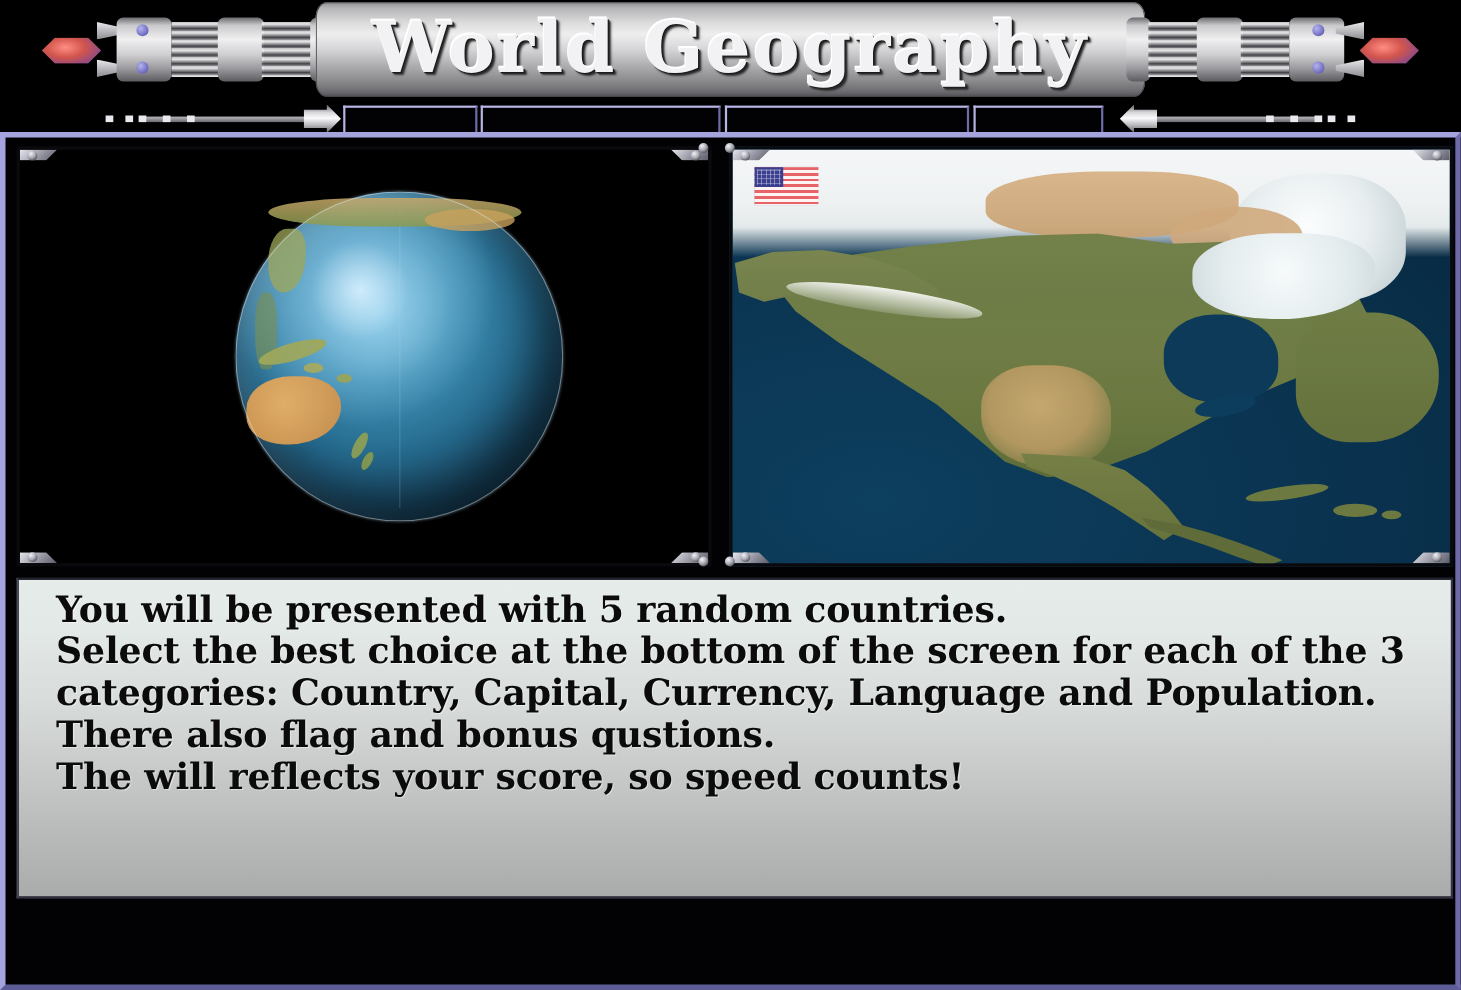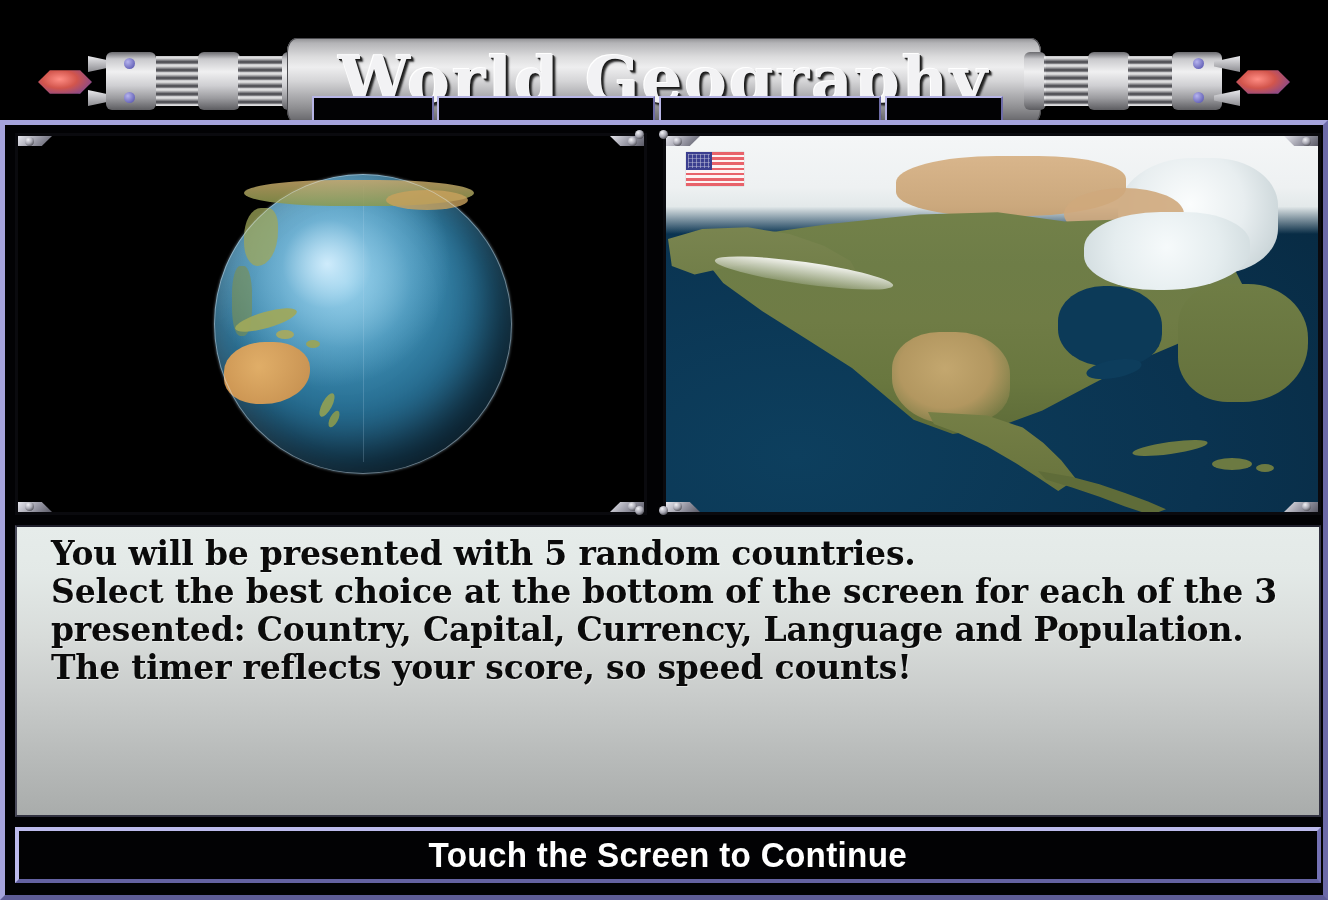--- a/index.html
+++ b/index.html
@@ -6,21 +6,21 @@
   * { margin:0; padding:0; box-sizing:border-box; }
   html,body{
     width:1328px; height:900px;
     background:#000;
     font-family:"Liberation Serif", serif;
     overflow:hidden;
   }
   #app{ position:relative; width:1328px; height:900px; background:#000; }
 
   
-  .banner-wrap{ position:absolute; left:0; top:0; width:1328px; height:88px;margin-top:36px; }
+  .banner-wrap{ position:absolute; left:0; top:0; width:1328px; height:88px; }
 
   .banner-plate{
     position:absolute; left:287px; top:2px; width:754px; height:86px;
     background:
       linear-gradient(to bottom,
         #8e8e91 0%,
         #b4b4b7 6%,
         #dcdcdd 22%,
         #eeeeef 34%,
         #d5d5d7 50%,
@@ -423,23 +423,21 @@
 
     <div class="screw" style="left:630px;top:5px;"></div>
     <div class="screw" style="left:654px;top:5px;"></div>
     <div class="screw" style="left:630px;top:381px;"></div>
     <div class="screw" style="left:654px;top:381px;"></div>
 
     <div class="info-panel">
       <div class="info-lines">
         <div>You will be presented with 5 random countries.</div>
         <div>Select the best choice at the bottom of the screen for each of the 3</div>
-        <div>presented: Country, Capital, Currency, Language and Population.</div>
-        <div>The timer reflects your score, so speed counts!</div>
+        <div>categories: Country, Capital, Currency, Language and Population.</div>
+        <div>There also flag and bonus qustions.</div>
+        <div>The will reflects your score, so speed counts!</div>
       </div>
     </div>
 
-    <div class="continue-bar">
-      <div class="continue-text">Touch the Screen to Continue</div>
-    </div>
 
   </div>
 </div>
 
 </body></html>

